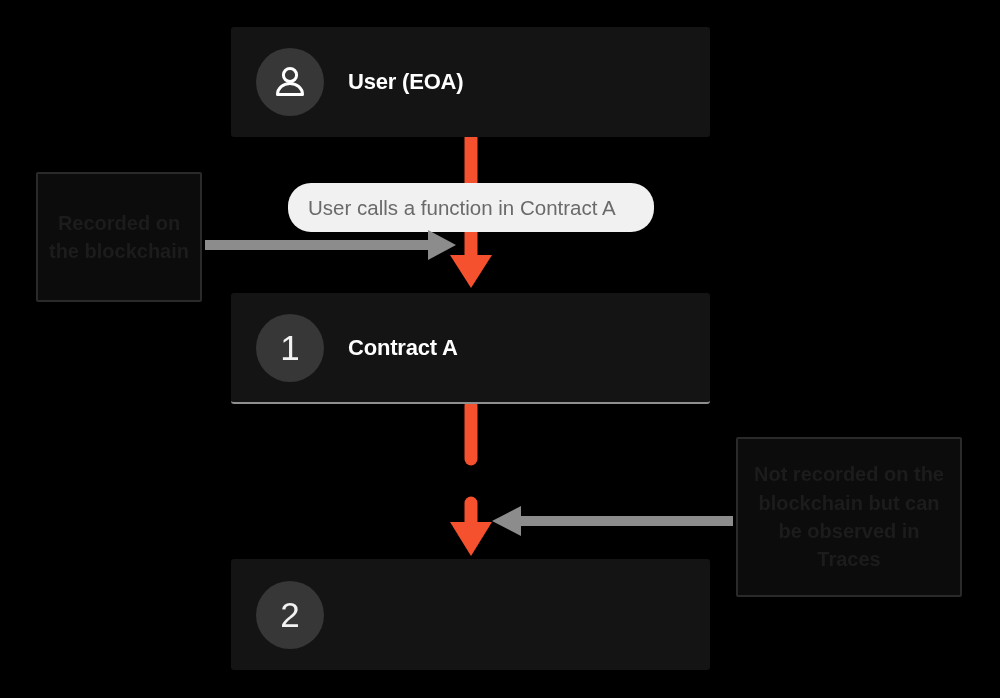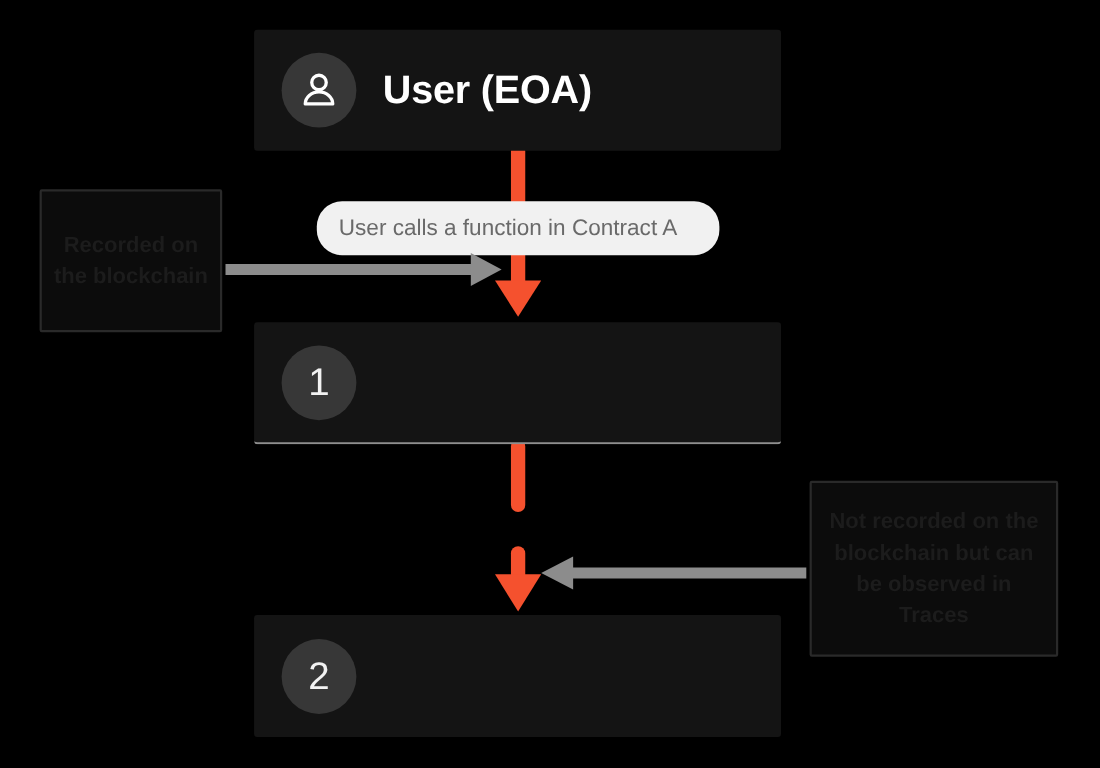--- a/index.html
+++ b/index.html
@@ -50,21 +50,21 @@
     color: #f2f2f2;
     font-size: 35px;
     font-weight: 400;
     line-height: 1;
   }
   .node-badge svg { display: block; }
 
   .node-label {
     margin-left: 24px;
     color: #ffffff;
-    font-size: 36px;
+    font-size: 22px;
     font-weight: 700;
     letter-spacing: -0.2px;
     white-space: nowrap;
   }
 
   
   .caption {
     position: absolute;
     background: #f1f1f1;
     display: flex;
@@ -148,20 +148,21 @@
       <svg width="40" height="40" viewBox="0 0 40 40" xmlns="http://www.w3.org/2000/svg">
         <circle cx="20" cy="13" r="6.6" fill="none" stroke="#ffffff" stroke-width="3"></circle>
         <path d="M7.5 32.5 a12.5 11 0 0 1 25 0 z" fill="none" stroke="#ffffff" stroke-width="3" stroke-linejoin="round"></path>
       </svg>
     </div>
     <div class="node-label">User (EOA)</div>
   </div>
 
   <div class="node node-ca">
     <div class="node-badge">1</div>
+    <div class="node-label">Contract A</div>
   </div>
 
   <div class="node node-cb">
     <div class="node-badge">2</div>
   </div>
 
   <div class="caption caption-1">
     <span>User calls a function in Contract A</span>
   </div>
 

